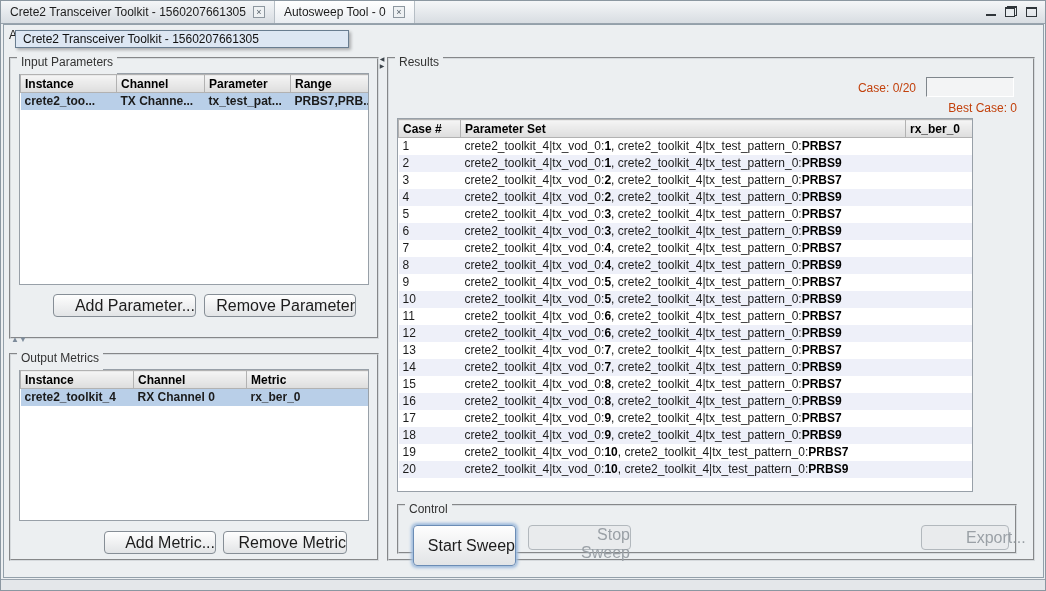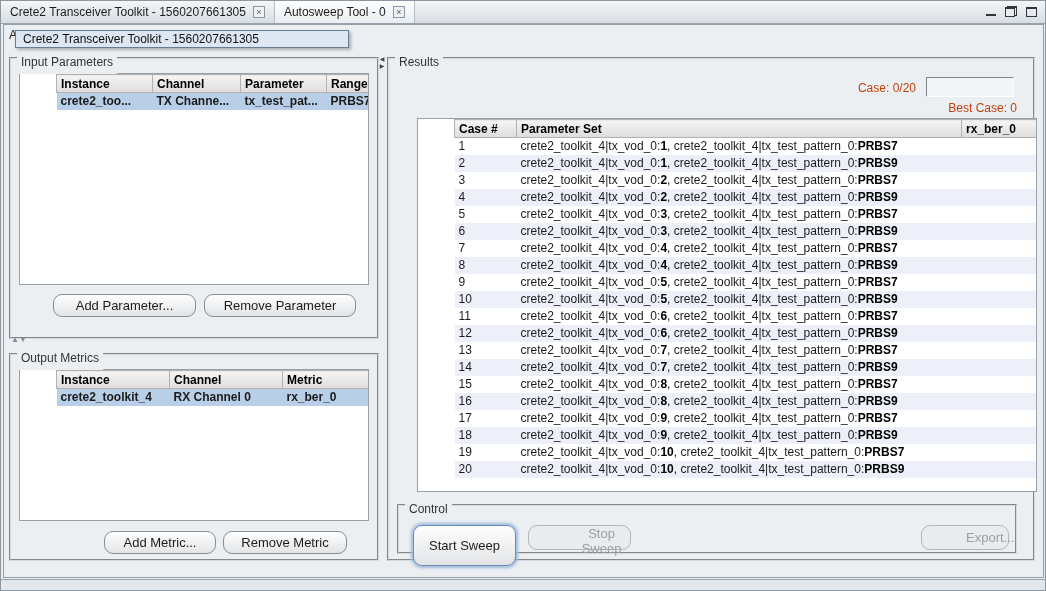--- a/index.html
+++ b/index.html
@@ -38,35 +38,35 @@
              padding: 0 7px; background: #dde7f3; border: 1px solid #697d90; font-size: 12px;
              color: #101010; box-shadow: 2px 2px 3px rgba(0,0,0,.28); z-index: 50;
              white-space: nowrap; overflow: hidden; }
 
   
   .group { position: absolute; border: 2px groove #d6dadd; }
   .gtitle { position: absolute; font-size: 12px; color: #333; background: #eceff1;
             padding: 5px 4px; z-index: 2; white-space: nowrap; }
 
   
-  .viewport { position: absolute; background: #fff; border: 1px solid #98a0a8; overflow: hidden; padding-left: 36px; }
+  .viewport { position: absolute; background: #fff; border: 1px solid #98a0a8; overflow: hidden; }
   table { border-collapse: collapse; table-layout: fixed; width: 100%; }
   th { background: linear-gradient(#f5f5f5, #dddddd); border: 1px solid #b2b2b2; font-size: 12px;
        font-weight: bold; text-align: left; padding: 1px 4px; height: 18px;
        white-space: nowrap; overflow: hidden; }
   td { font-size: 12px; color: #1b1b1b; padding: 0 4px; height: 17px; line-height: 17px;
        white-space: nowrap; overflow: hidden; }
   tr.sel td { background: #b9cfe8; font-weight: bold; }
   tr.alt td { background: #eef0f9; }
   .param-col b { color: #000; }
 
   
-  .btn { position: absolute; font-family: inherit; font-size: 13px; color: #1c1c1c;
+  .btn { position: absolute; font-family: inherit; font-size: 16px; color: #1c1c1c;
          background: linear-gradient(#fefefe, #e2e4e6); border: 1px solid #868e96;
-         border-radius: 9px; cursor: default; }
+         border-radius: 4px; cursor: default; text-align: right; }
   .btn:disabled { color: #9aa0a6; background: #e9ebed; border-color: #b2b8bd; padding-left: 44px; }
   .btn.focused { border-color: #6b8cb5; box-shadow: 0 0 3px 2px #9fbcdd; }
 
   .case-label, .bestcase { position: absolute; font-size: 12px; color: #c2410c; text-align: right; }
   .case-field { position: absolute; background: #f3f4f5; border-top: 1px solid #7f868c;
                 border-left: 1px solid #7f868c; border-right: 1px solid #ffffff;
                 border-bottom: 1px solid #ffffff; font-size: 12px; }
 
   .splitter-h { position: absolute; left: 10px; top: 335px; font-size: 8px; color: #7d8b9a;
                 letter-spacing: 0; line-height: 8px; z-index: 3; }
@@ -165,21 +165,21 @@
   <button class="btn" style="left:103px; top:530px; width:112px; height:23px;">Add Metric...</button>
   <button class="btn" style="left:222px; top:530px; width:124px; height:23px;">Remove Metric</button>
 
   <div class="group" style="left:386px; top:56px; width:648px; height:504px;"></div>
   <span class="gtitle" style="left:394px; top:49px;">Results</span>
 
   <span class="case-label" style="left:820px; top:80px; width:95px;">Case: 0/20</span>
   <div class="case-field" style="left:925px; top:76px; width:88px; height:20px;"></div>
   <span class="bestcase" style="left:880px; top:100px; width:136px;">Best Case: 0</span>
 
-  <div class="viewport" style="left:416px; top:117px; width:620px; height:374px;">
+  <div class="viewport" style="left:396px; top:117px; width:576px; height:374px;">
     <table>
       <colgroup>
           <col style="width:62px">
           <col style="width:445px">
           <col style="width:113px">
         </colgroup>
       <thead>
           <tr id="res-head">
             <th>Case #</th>
             <th>Parameter Set</th>

